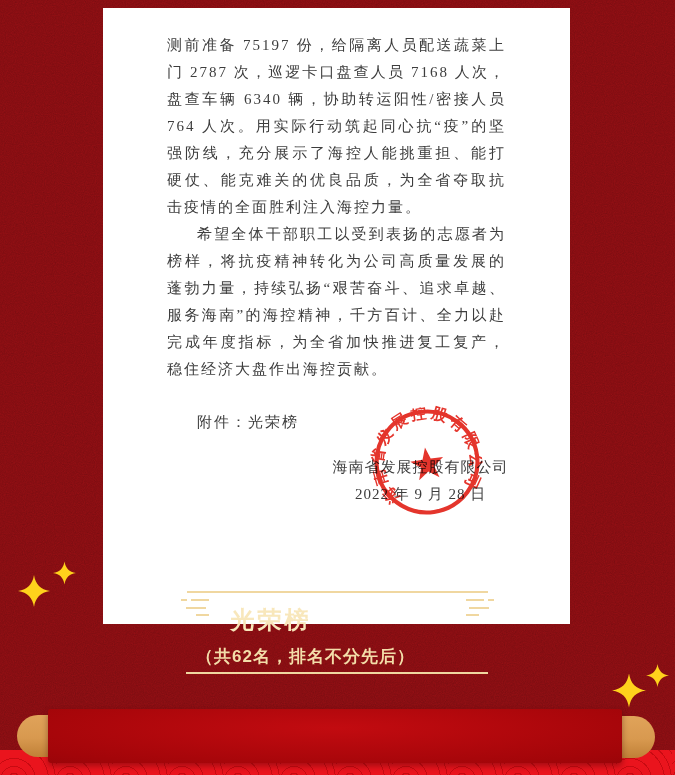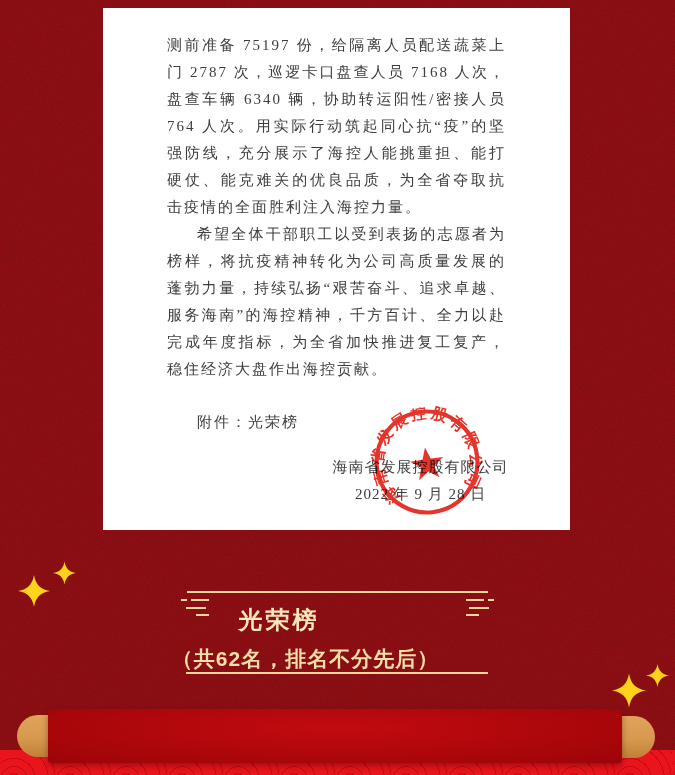--- a/index.html
+++ b/index.html
@@ -5,21 +5,21 @@
   html,body{margin:0;padding:0;}
   body{
     width:675px;height:775px;position:relative;overflow:hidden;
     background:#9e1116;
     font-family:"Liberation Sans", sans-serif;
   }
   .noise{position:absolute;left:0;top:0;width:675px;height:775px;z-index:1;pointer-events:none;}
 
   
   .card{
-    position:absolute;left:103px;top:8px;width:467px;height:522px;
+    position:absolute;left:103px;top:8px;width:467px;height:616px;
     background:#ffffff;z-index:2;
   }
   .doc{
     position:absolute;left:64px;right:64px;top:24px;
     font-family:"Liberation Serif","DejaVu Serif",serif;
     font-size:15px;line-height:27px;color:#3d3d3d;
     text-align:justify;letter-spacing:2px;
   }
   .doc p{margin:0;}
   .doc p.indent{text-indent:2em;}
@@ -34,26 +34,26 @@
     position:absolute;left:269px;top:399px;width:110px;height:110px;
     transform:rotate(-8deg);opacity:.92;mix-blend-mode:multiply;z-index:3;
   }
   .seal text{font-family:"Liberation Serif","DejaVu Serif",serif;font-weight:bold;}
 
   
   .gold-line{position:absolute;height:2px;background:#f0d7a0;z-index:2;}
   .line-top{left:187px;top:591px;width:301px;}
   .line-bottom{left:186px;top:672px;width:302px;}
   .h-title{
-    position:absolute;left:12px;width:534px;top:604px;text-align:center;
+    position:absolute;left:4px;width:534px;top:604px;text-align:center;
     font-size:24px;font-weight:bold;color:#f8e7bb;letter-spacing:3px;z-index:2;
   }
   .h-sub{
     position:absolute;left:0;width:611px;top:645px;text-align:center;
-    font-size:21px;font-weight:bold;color:#f3dda9;letter-spacing:1px;z-index:2;
+    font-size:17px;font-weight:bold;color:#f3dda9;letter-spacing:1px;z-index:2;
   }
   .dash{position:absolute;height:2px;background:#f0d7a0;z-index:2;}
   
   .dl1{left:181px;top:599px;width:6px;}
   .dl2{left:191px;top:599px;width:18px;}
   .dl3{left:186px;top:607px;width:20px;}
   .dl4{left:196px;top:614px;width:13px;}
   
   .dr1{left:488px;top:599px;width:6px;}
   .dr2{left:466px;top:599px;width:18px;}

